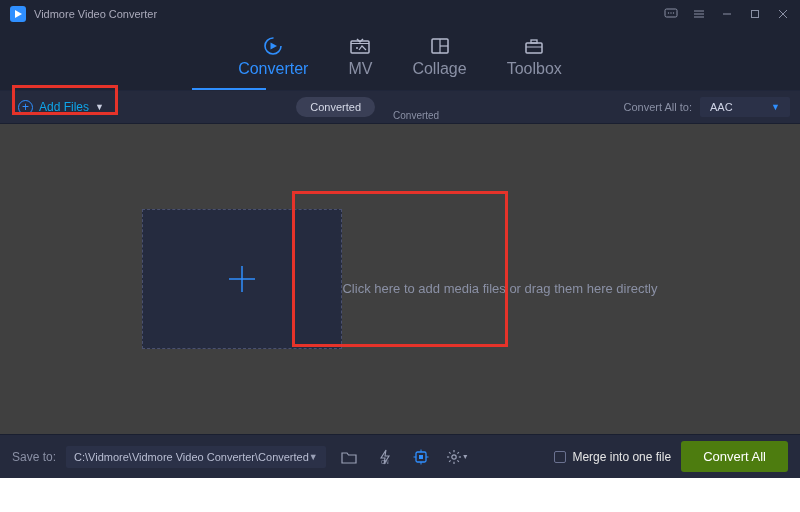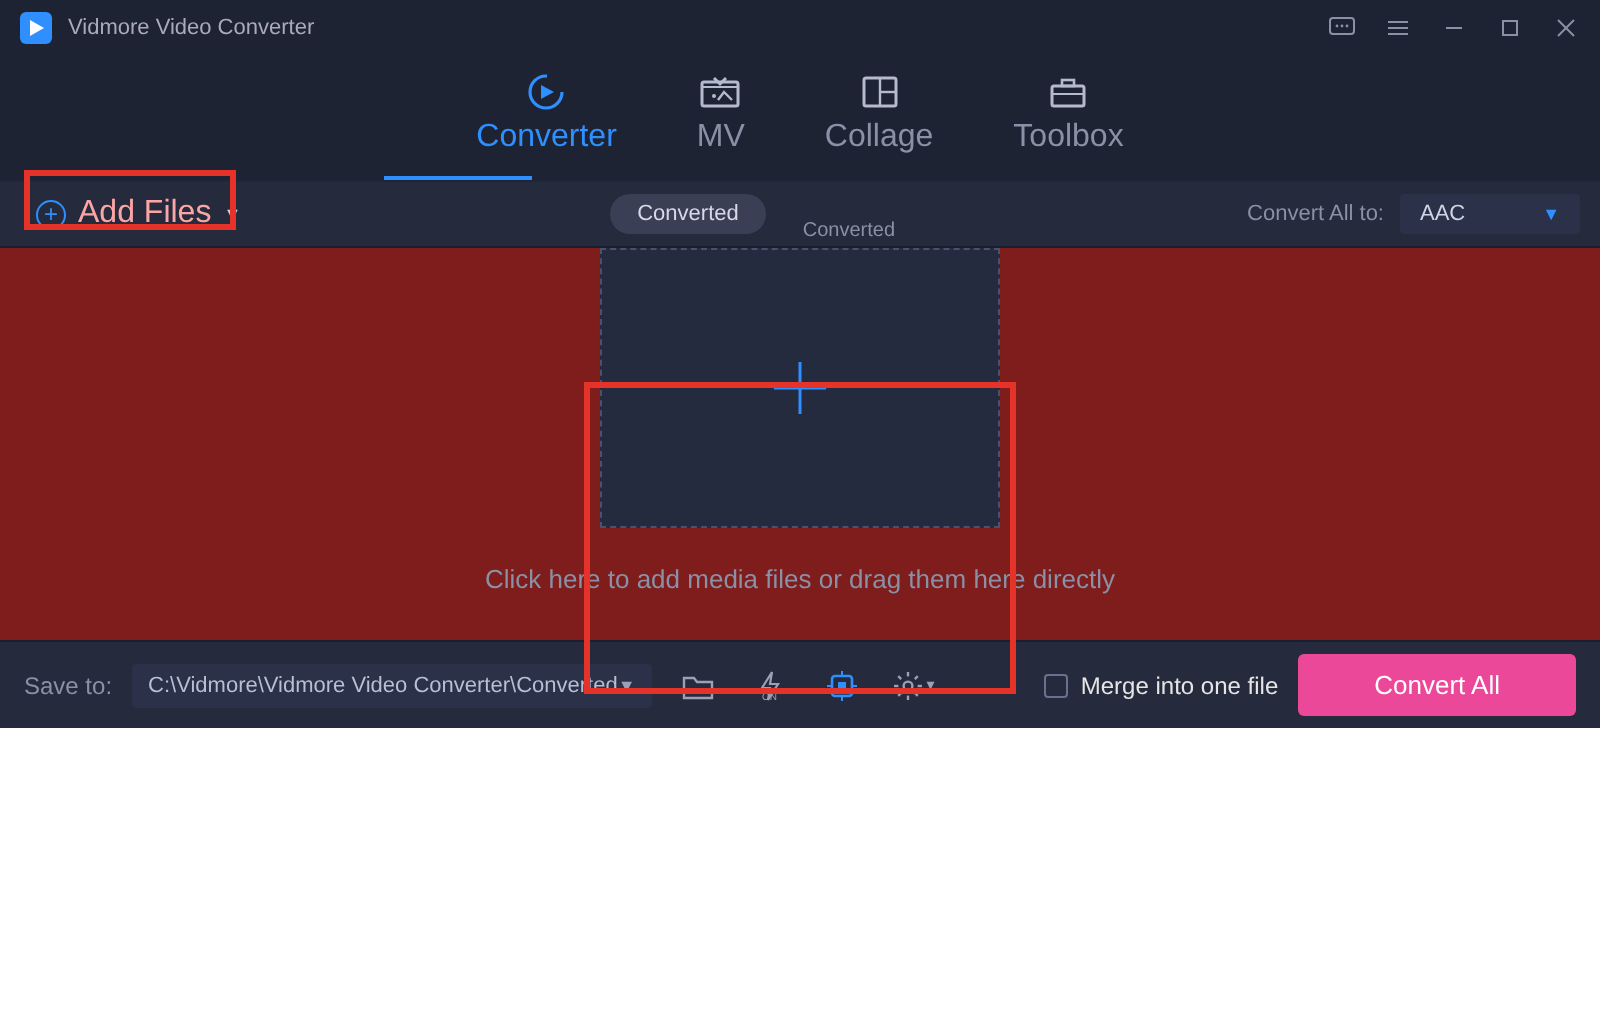--- a/index.html
+++ b/index.html
@@ -1,17 +1,17 @@
 <!DOCTYPE html>
 <html><head>
 <meta charset="utf-8">
 <style>
   * { margin: 0; padding: 0; box-sizing: border-box; font-family: -apple-system, BlinkMacSystemFont, "Segoe UI", Arial, sans-serif; }
   body { background: #fff; width: 800px; height: 512px; overflow: hidden; }
-  .app { width: 800px; height: 364px; background: #1e2333; display: flex; flex-direction: column; border-radius: 19px; }
+  .app { width: 800px; height: 478px; background: #1e2333; display: flex; flex-direction: column; border-radius: 19px; }
 
   .titlebar { height: 28px; display: flex; align-items: center; padding: 0 10px; color: #aab; font-size: 11px; background: #1e2333; }
   .titlebar .logo { width: 16px; height: 16px; background: #2f8fff; border-radius: 3px; margin-right: 8px; display:flex; align-items:center; justify-content:center;}
   .titlebar .title { flex: 1; }
   .winctrl { display: flex; gap: 14px; align-items: center; color: #8a90a5; }
   .winbtn { cursor: pointer; width:14px; height:14px; display:flex; align-items:center; justify-content:center; }
 
   .tabs-area { background: #1e2333; padding-top: 4px; }
   .tabs { display: flex; justify-content: center; gap: 40px; padding: 4px 0 0 0; }
   .tab { display: flex; flex-direction: column; align-items: center; gap: 4px; color: #8a90a5; cursor: pointer; padding-bottom: 10px; }
@@ -19,46 +19,46 @@
   .tab .ticon { width: 22px; height: 20px; display:flex; align-items:center; justify-content:center; }
   .tab .tlabel { font-size: 16px; }
   .tabs-row { display:flex; justify-content:center; }
   .underline-track { display:flex; gap: 40px; }
   .ul { width: 74px; height: 2px; background: transparent; }
   .ul.active { background: #2f8fff; }
 
   .subbar { height: 34px; background: #252a3d; display: flex; align-items: center; padding: 0 10px; color: #9aa0b6; font-size: 12px; border-top:1px solid #20263a; border-bottom:1px solid #1a1f30;}
   .addfiles { display: flex; align-items: center; gap: 6px; color: #2f8fff; cursor: pointer; padding: 3px 8px; }
   .addfiles .plus-circ { width:15px; height:15px; border:1.5px solid #2f8fff; border-radius:50%; display:flex; align-items:center; justify-content:center; color:#2f8fff; font-size:12px; line-height:1;}
-  .addfiles .lbl { color:#fca5a5; font-size:16px; }
+  .addfiles .lbl { color:#0ea5e9; font-size:12px; }
   .addfiles .caret { font-size:9px; color:#c9cee0; }
   .segwrap { flex:1; display:flex; justify-content:center; }
   .seg { display:flex; align-items:center; gap:18px; }
   .seg .pill { background:#3a3f56; color:#d6dae8; padding:4px 14px; border-radius:11px; font-size:11px; cursor:pointer;}
   .seg .plain { color:#8a90a5; font-size:10px; cursor:pointer;margin-top:16px;}
   .formatsel { display:flex; align-items:center; gap:8px; }
   .formatsel .lbl { color:#8a90a5; font-size:11px; }
   .formatsel .dd { background:#2b3148; color:#cfd4e6; font-size:11px; padding:4px 10px; border-radius:2px; display:flex; align-items:center; gap:30px; cursor:pointer; min-width:90px; justify-content:space-between;}
   .formatsel .dd .car { color:#2f8fff; font-size:9px;}
 
-  .main { flex:1; position:relative; display:flex; flex-direction:column; align-items:center; background:#7f1d1d;}
+  .main { flex:1; position:relative; display:flex; flex-direction:row; align-items:center; justify-content:center; background:#404040;}
   .dropzone { width:200px; height:140px; background:#252b3f; border:1px dashed #4a5170; display:flex; align-items:center; justify-content:center; cursor:pointer; }
   .dropzone .bigplus { color:#2f8fff; font-size:34px; font-weight:200; }
   .hint { margin-top:18px; color:#8a90a5; font-size:13px; }
 
   .bottombar { height:44px; background:#252a3d; display:flex; align-items:center; padding:0 12px; gap:10px; color:#9aa0b6; font-size:12px; border-top:1px solid #1a1f30;}
   .bottombar .savelbl { color:#8a90a5; }
   .pathbox { flex:0 0 250px; background:#2b3148; color:#b9bed3; font-size:11px; padding:5px 8px; border-radius:2px; display:flex; align-items:center; justify-content:space-between; cursor:pointer;}
   .pathbox .car { font-size:9px; color:#9aa0b6;}
   .iconbtn { width:26px; height:22px; display:flex; align-items:center; justify-content:center; color:#8f95ad; cursor:pointer; border-radius:3px;}
   .iconbtn.glow { color:#2f8fff; }
   .spacer { flex:1; }
   .mergecb { display:flex; align-items:center; gap:6px; color:#e5e5e5; font-size:12px; cursor:pointer;}
   .mergecb .box { width:12px; height:12px; border:1px solid #6a7190; border-radius:2px;}
-  .convertbtn { background:#ec4899; color:#fff; font-size:13px; padding:8px 38px; border-radius:3px; cursor:pointer; }
+  .convertbtn { background:#4d7c0f; color:#fff; font-size:13px; padding:8px 22px; border-radius:3px; cursor:pointer; }
 
   .redbox { position:absolute; border:3px solid #e6332a; pointer-events:none; }
 
   svg { display:block; }
 </style>
 </head>
 <body>
 
 <div class="app">
 

